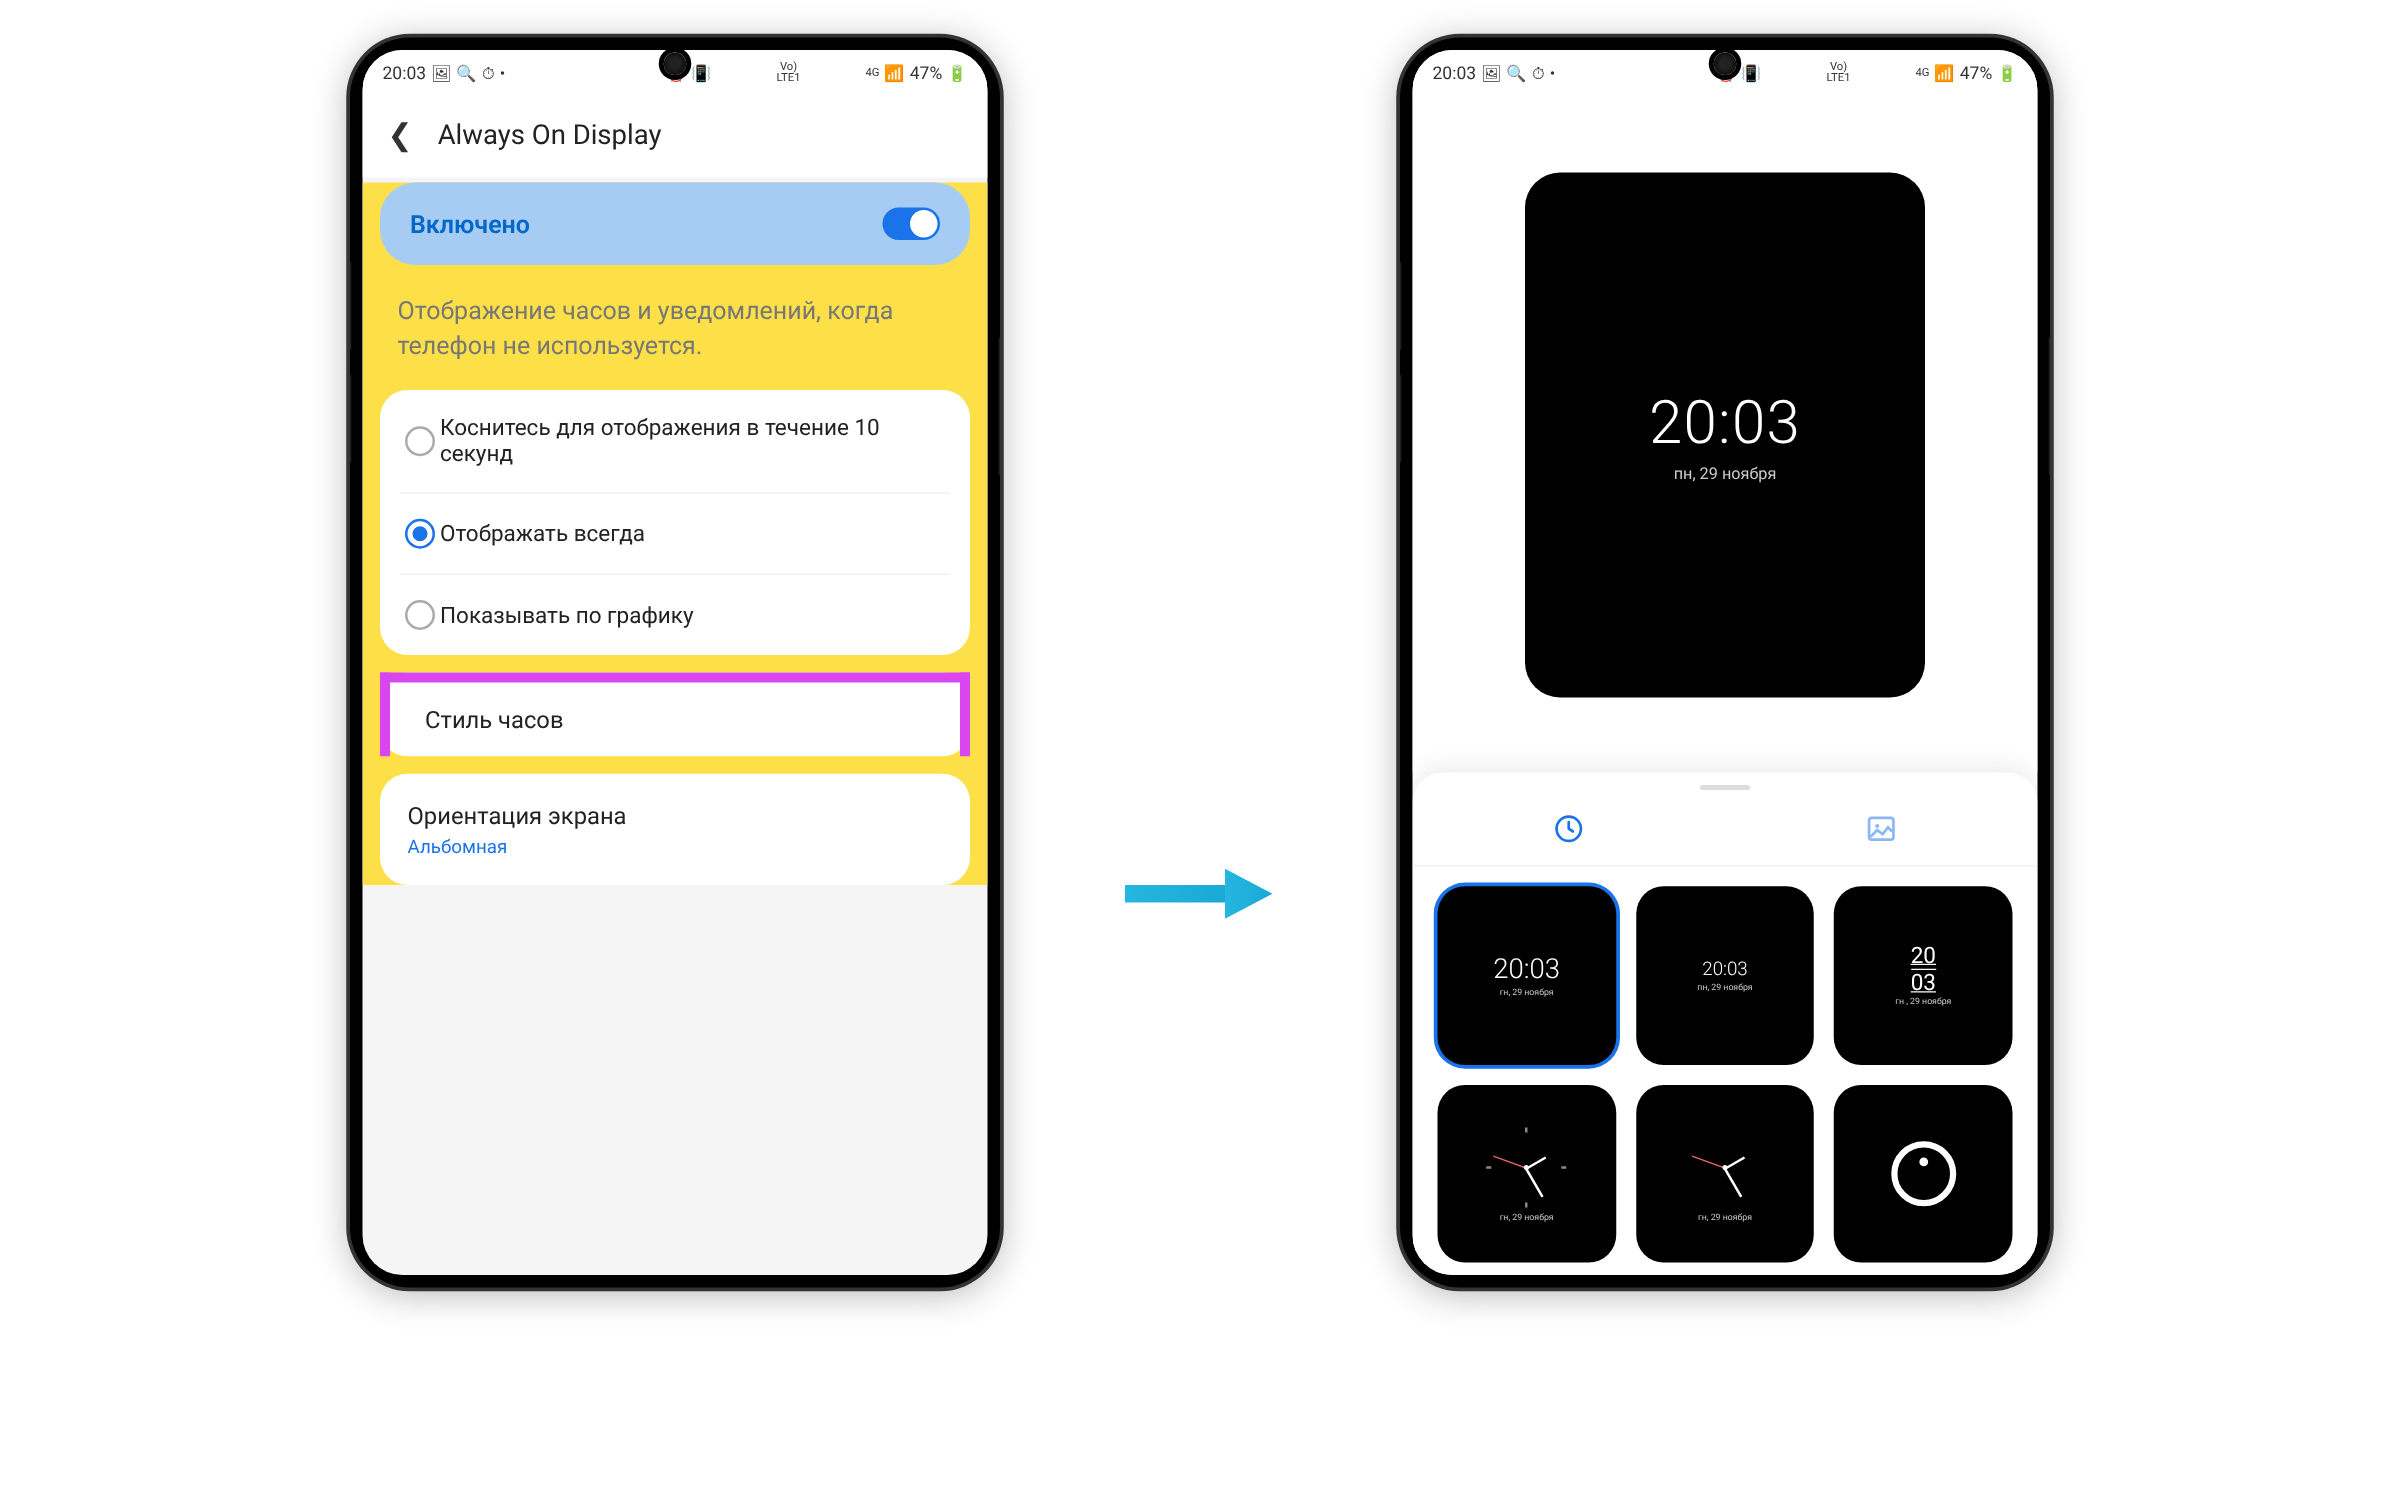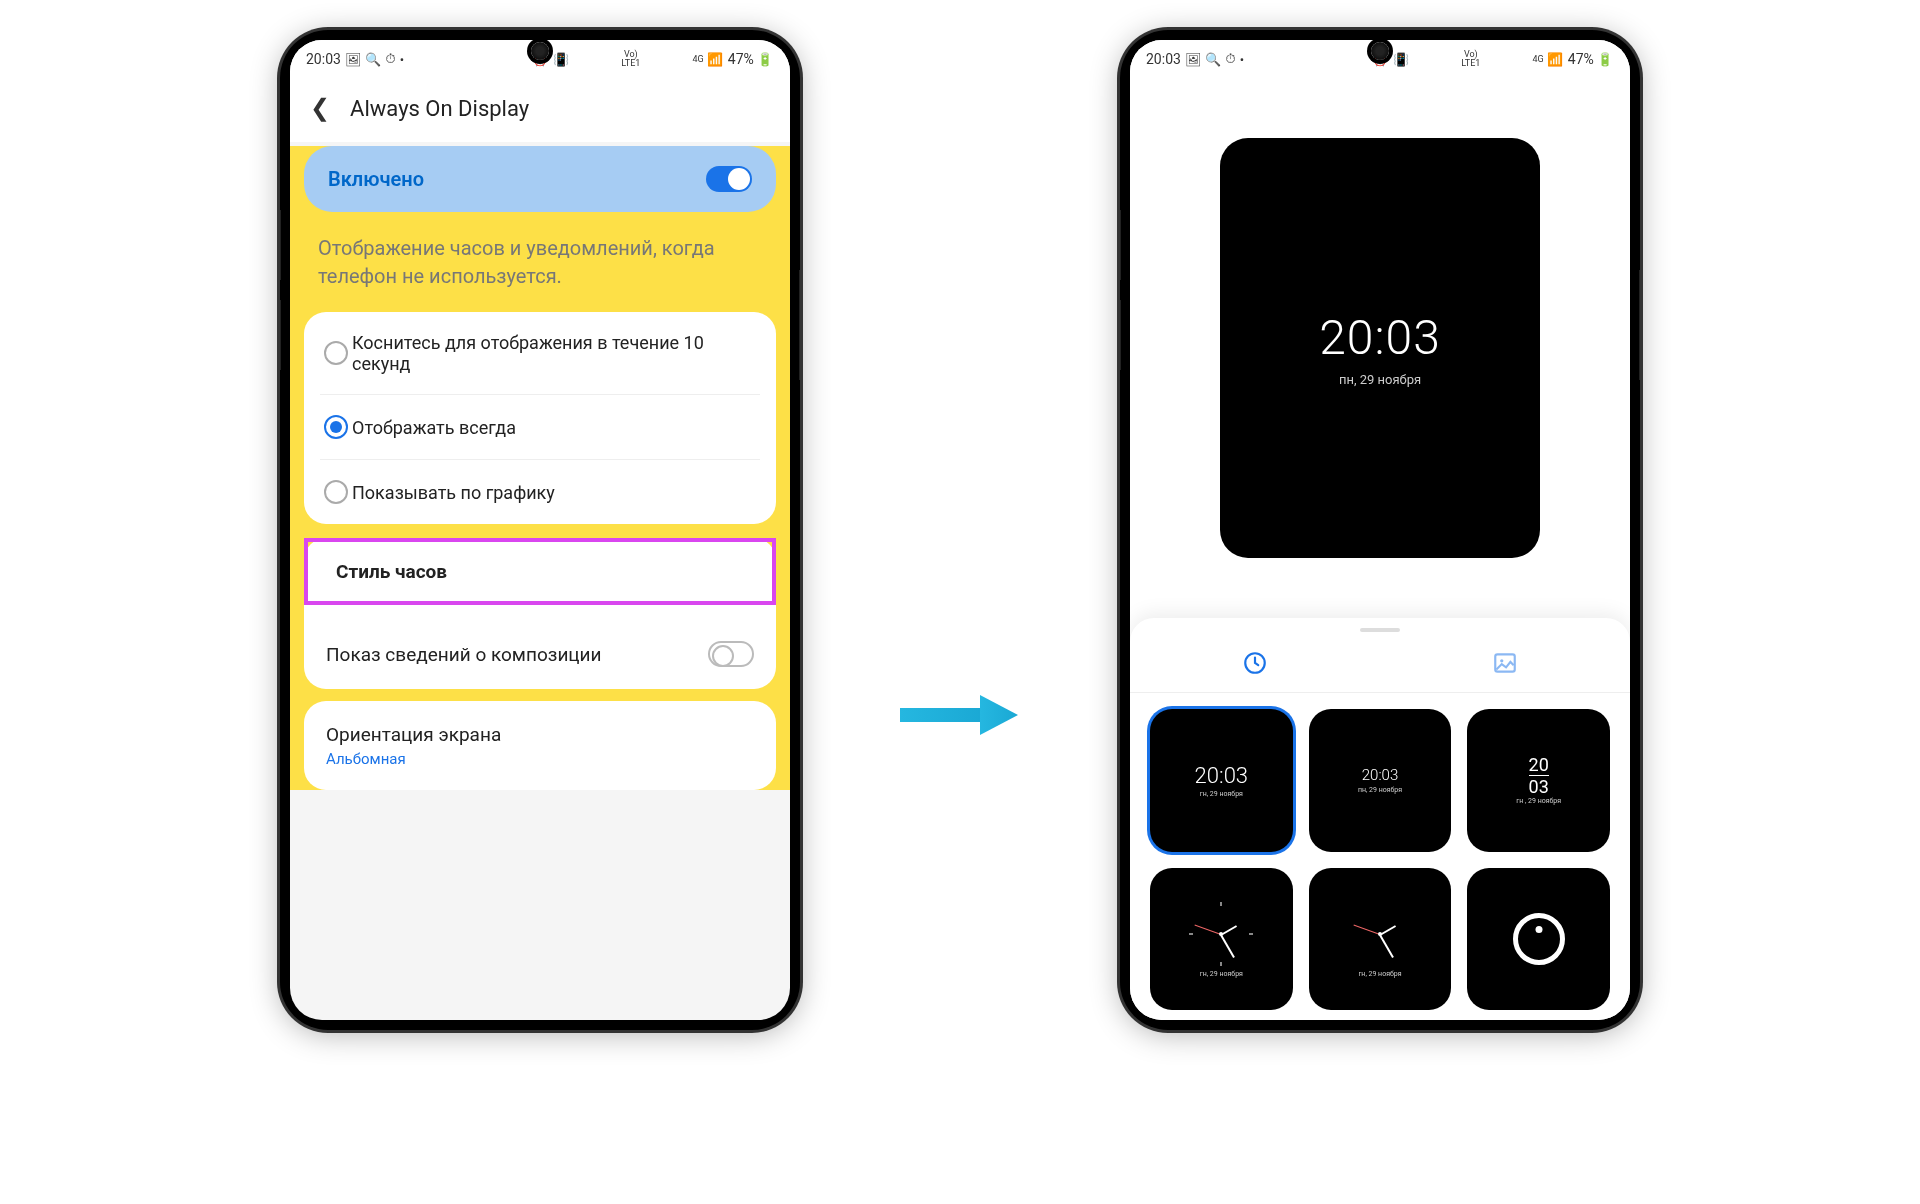--- a/index.html
+++ b/index.html
@@ -170,24 +170,23 @@
     border-radius: 13px; position: relative; background: #fff;
   }
   .switch-off::after {
     content:''; position: absolute; left: 2px; top: 2px;
     width: 18px; height: 18px; border: 2px solid #bbb;
     background: #fff;
     border-radius: 50%;
   }
   .sub-link { color: #1a73e8; font-size: 15px; margin-top: 4px; }
   .highlight {
-    border: 4px solid #d946ef;
+    border: 8px solid #d946ef;
     margin: 14px -16px;
     padding: 18px 28px;
-    font-weight: bold;
   }
 
   
   .arrow {
     align-self: center;
     margin-top: 200px;
   }
   .arrow svg { width: 120px; height: 60px; }
 
   
@@ -251,21 +250,21 @@
     justify-content: center;
     color: #fff;
     position: relative;
   }
   .option-tile.selected {
     box-shadow: 0 0 0 3px #1a73e8;
   }
   .tile-time-lg { font-size: 22px; font-weight: 300; }
   .tile-time-md { font-size: 15px; font-weight: 300; }
   .tile-date { font-size: 7px; color: #ccc; margin-top: 2px; }
-  .tile-vert { font-size: 18px; line-height: 0.95; text-align: right; }
+  .tile-vert { font-size: 18px; line-height: 0.95; text-align: right; text-decoration: underline; }
   .tile-vert .line2 { border-top: 1px solid #fff; padding-top: 2px; margin-top: 2px; text-align: right; }
 
   .analog {
     width: 68px; height: 68px; border-radius: 50%;
     position: relative;
   }
   .analog.classic { }
   .analog .hand { position: absolute; background: #fff; top: 50%; left: 50%; transform-origin: 0 50%; height: 2px; }
   .analog .hh { width: 18px; transform: rotate(-30deg); }
   .analog .mm { width: 26px; transform: rotate(60deg); }
@@ -337,24 +336,20 @@
         </div>
         <div class="radio-row">
           <div class="radio"></div>
           <span>Показывать по графику</span>
         </div>
       </div>
 
       <div class="card">
         <div class="setting-row highlight">
           <span>Стиль часов</span>
-        </div>
-        <div class="setting-row">
-          <span>Показ сведений о композиции</span>
-          <div class="switch-off"></div>
         </div>
       </div>
 
       <div class="card">
         <div class="setting-row" style="flex-direction:column;align-items:flex-start;border:none">
           <span>Ориентация экрана</span>
           <span class="sub-link">Альбомная</span>
         </div>
       </div>
     </div>

